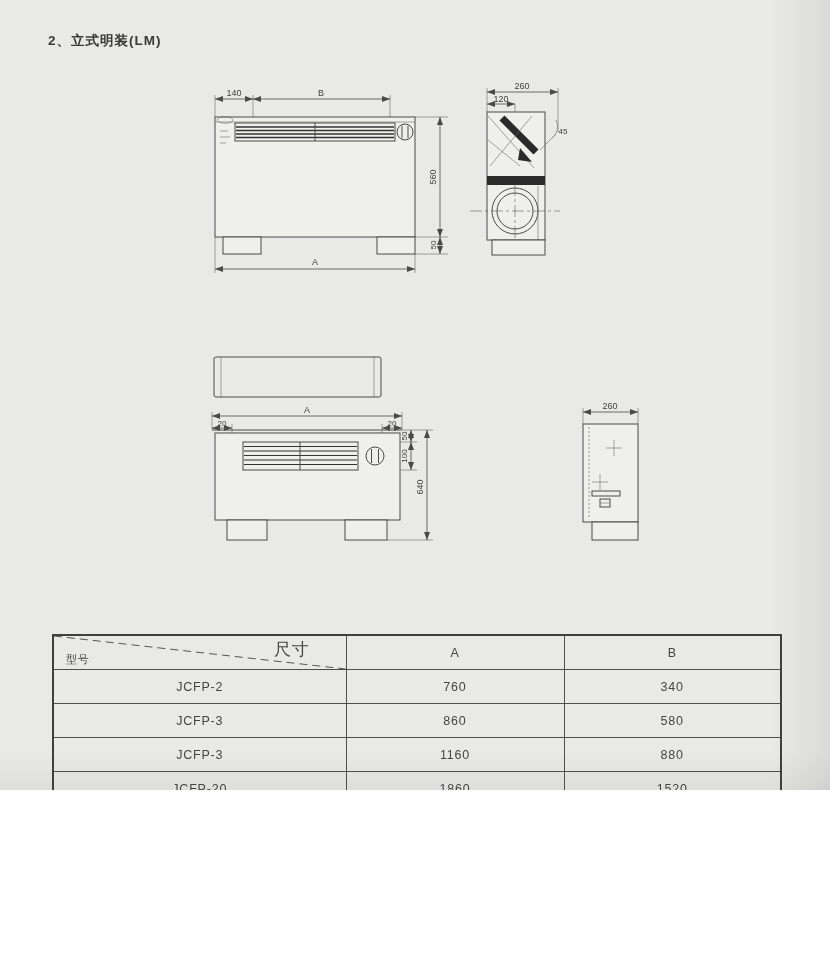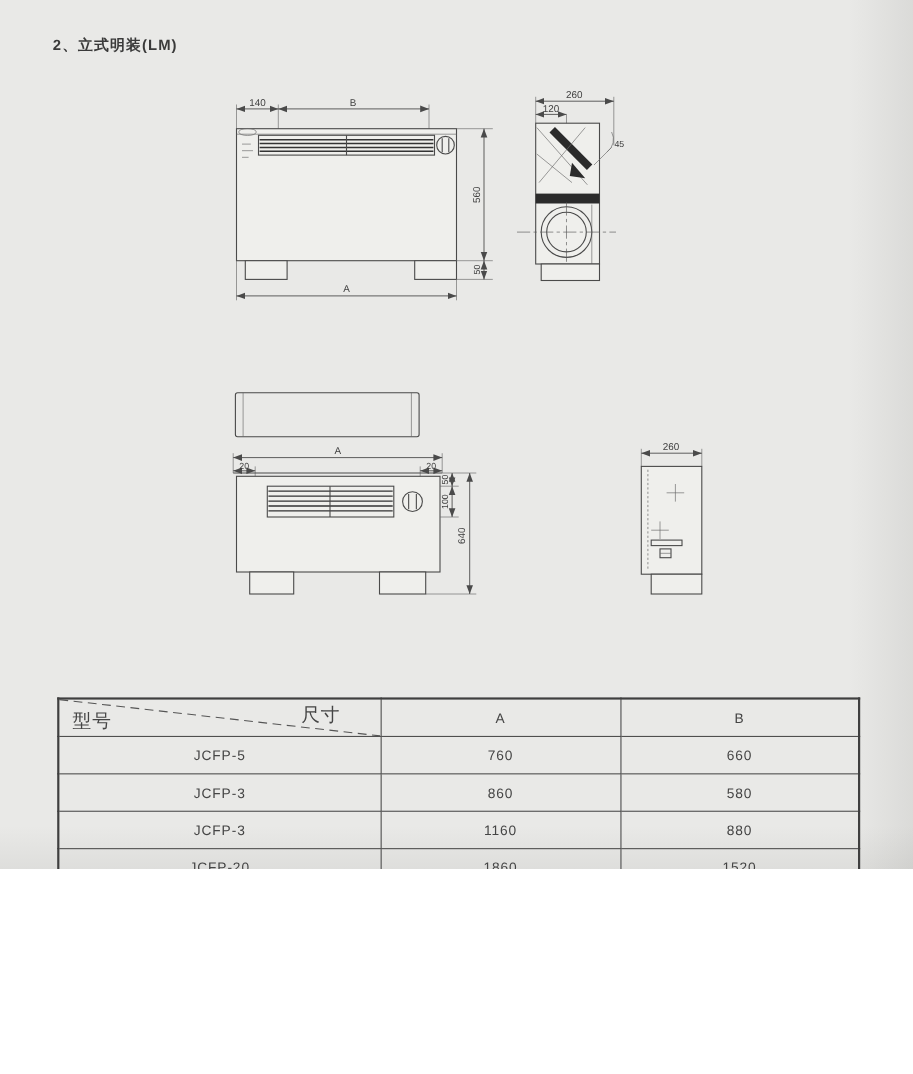--- a/index.html
+++ b/index.html
@@ -32,21 +32,21 @@
   .table-wrap{position:absolute;left:52px;top:634px;}
   table{border-collapse:collapse;table-layout:fixed;width:728px;
     border:2px solid #3f3f3f;}
   th,td{border:1px solid #4f4f4f;height:33px;text-align:center;
     font-size:12.5px;font-weight:normal;color:#454545;letter-spacing:.8px;
     padding:0;}
   .diag-cell{position:relative;}
   .diag-cell svg{position:absolute;left:0;top:0;width:100%;height:100%;}
   .diag-cell line{stroke:#555;stroke-width:1;stroke-dasharray:8 5;
     vector-effect:non-scaling-stroke;}
-  .lbl-model{position:absolute;left:12px;bottom:2px;font-size:17px;}
+  .lbl-model{position:absolute;left:12px;bottom:2px;font-size:11px;}
   .lbl-size{position:absolute;right:36px;top:2px;font-size:17px;}
 </style>
 </head>
 <body>
 
 <div class="page">
 
   <svg width="0" height="0" style="position:absolute" aria-hidden="true">
     <defs>
       <marker id="arw" markerWidth="9" markerHeight="8" refX="8" refY="4" orient="auto-start-reverse" markerUnits="userSpaceOnUse">
@@ -204,23 +204,23 @@
             </svg>
             <span class="lbl-model">型号</span>
             <span class="lbl-size">尺寸</span>
           </th>
           <th>A</th>
           <th>B</th>
         </tr>
       </thead>
       <tbody>
         <tr>
-          <td>JCFP-5</td>
+          <td>JCFP-2</td>
           <td>760</td>
-          <td>660</td>
+          <td>340</td>
         </tr>
         <tr>
           <td>JCFP-3</td>
           <td>860</td>
           <td>580</td>
         </tr>
         <tr>
           <td>JCFP-3</td>
           <td>1160</td>
           <td>880</td>

